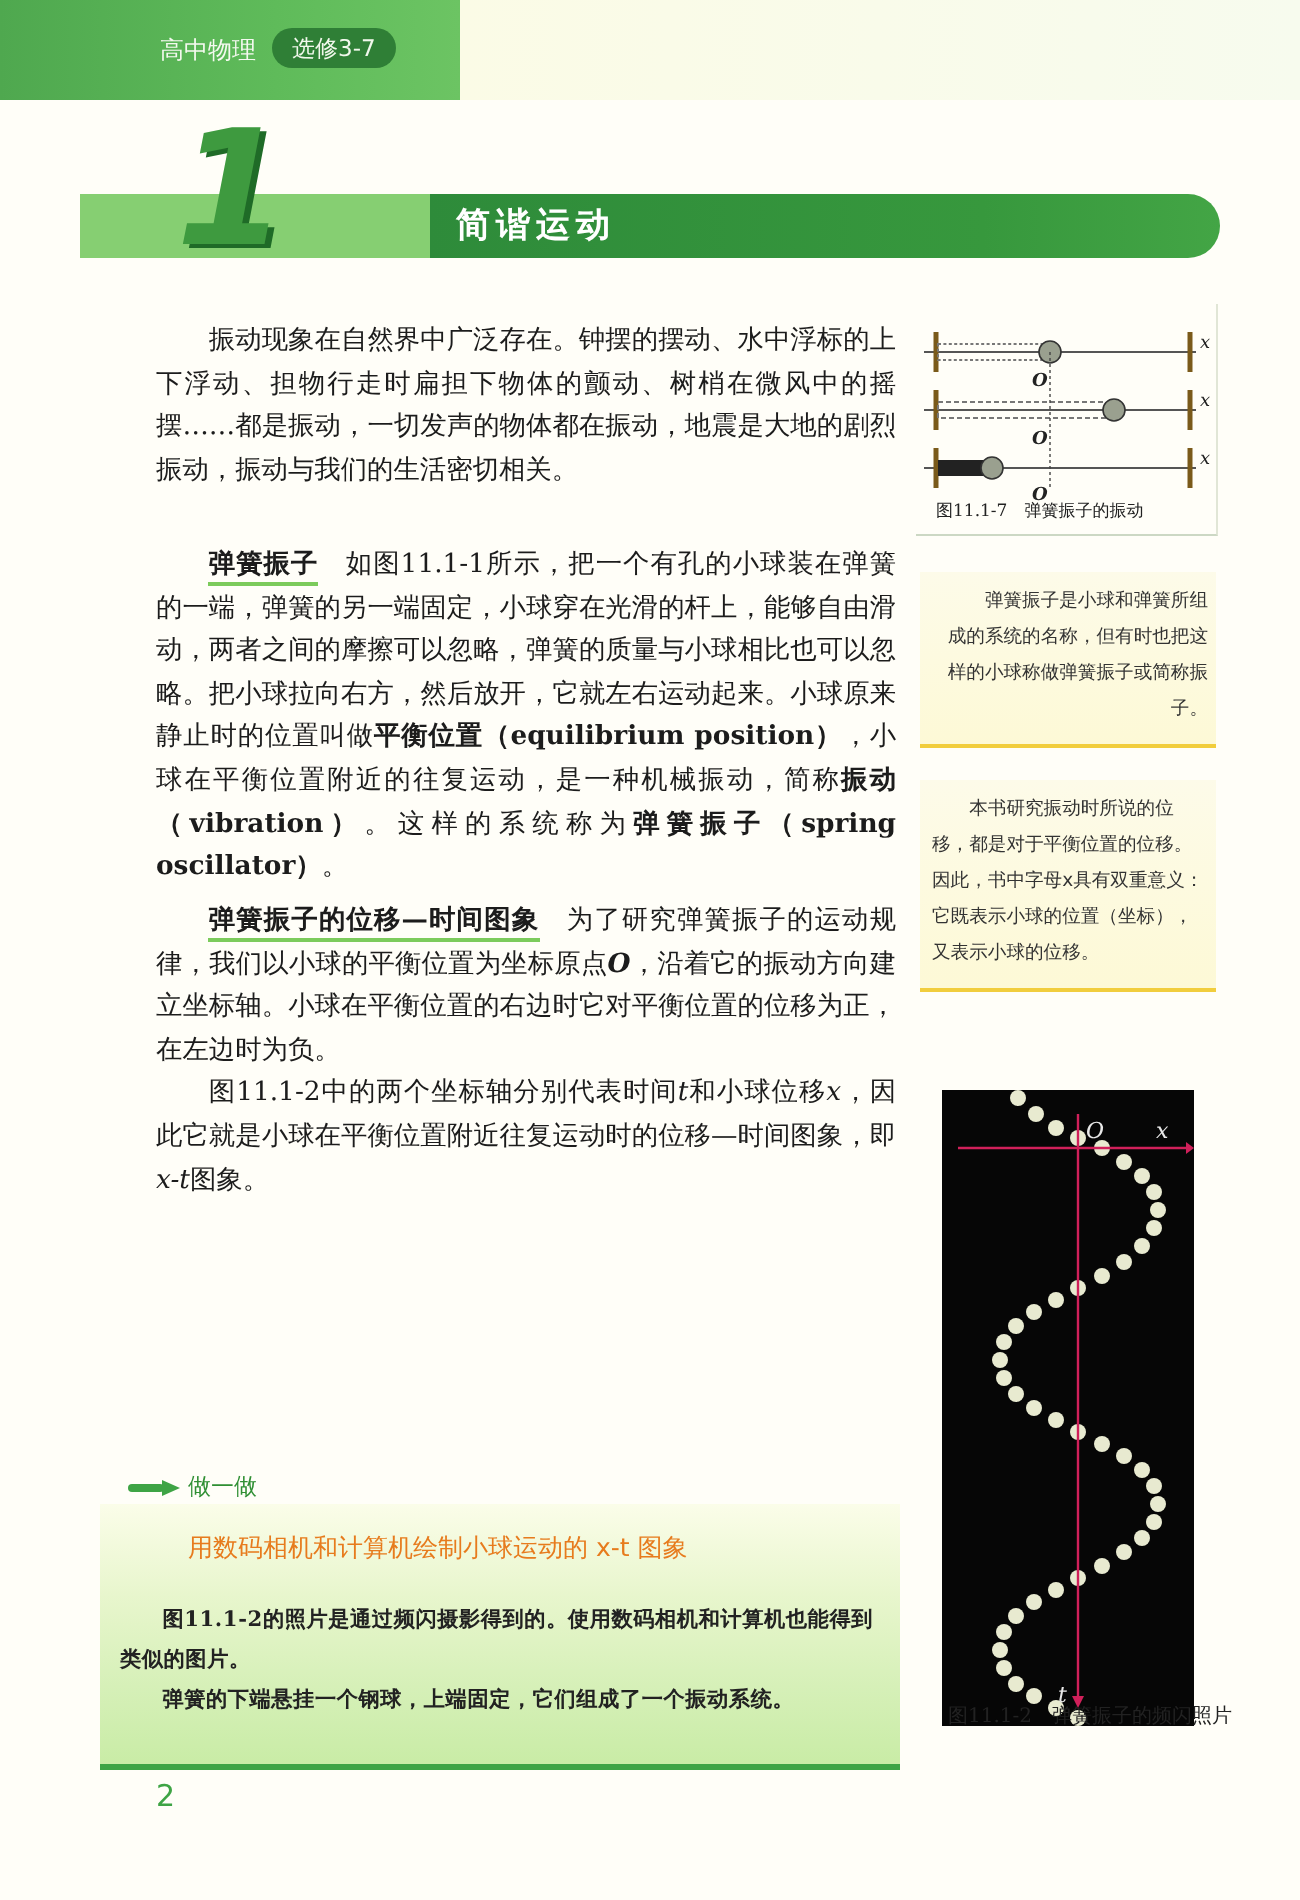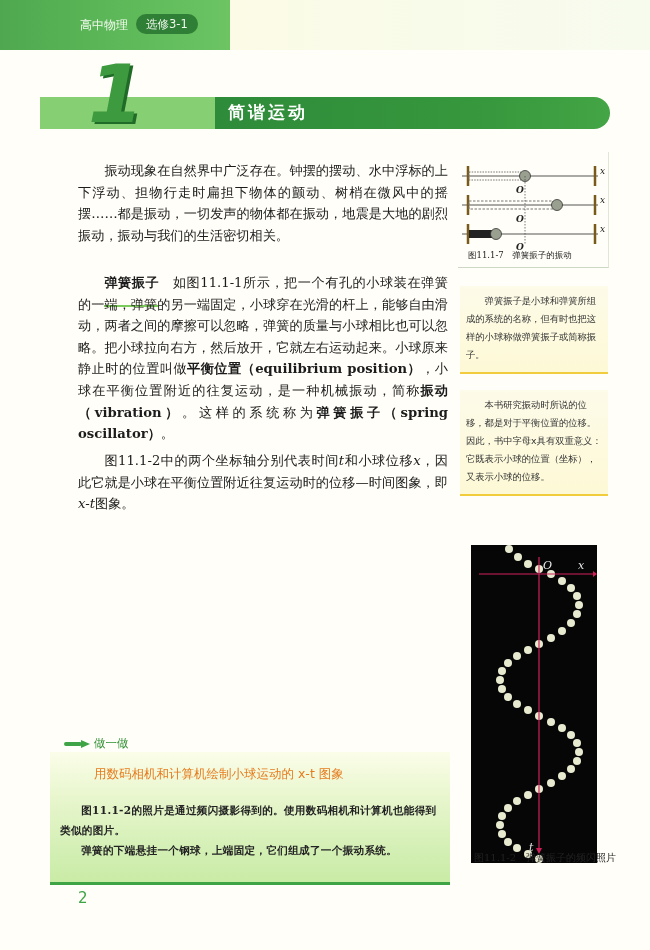--- a/index.html
+++ b/index.html
@@ -44,21 +44,21 @@
   .chapter-title {
     position: absolute; left: 228px; top: 101px;
     font-family: Liberation Serif, serif; font-weight: bold; font-size: 17px; letter-spacing: 3px;
     color: #ffffff;
   }
   .main-text {
     position: absolute; left: 78px; width: 370px;
     font-size: 13.2px; line-height: 21.6px; text-align: justify;
   }
   .main-text p { margin: 0; text-indent: 2em; }
-  .term { font-weight: bold; border-bottom: 2px solid #7ccb5c; padding-bottom: 15px; }
+  .term { font-weight: bold; border-bottom: 2px solid #7ccb5c; padding-bottom: 1px; }
   .bold { font-weight: bold; }
   .ital { font-style: italic; }
 
   .fig1 {
     position: absolute; left: 458px; top: 152px; width: 150px; height: 115px;
     border-bottom: 1px solid #ccd8c4; border-right: 1px solid #e1e6d6;
   }
   .fig1 svg { position: absolute; left: 0; top: 0; }
   .fig1-caption {
     position: absolute; left: 10px; top: 98px; width: 140px;
@@ -104,36 +104,37 @@
     position: absolute; left: 78px; top: 889px;
     font-family: "DejaVu Sans", sans-serif; font-size: 15px; color: #3ea445;
   }
 </style>
 </head>
 <body>
 
 <div class="header-band"></div>
 <div class="header-right"></div>
 <span class="header-subject">高中物理</span>
-<span class="header-pill">选修3-1</span>
+<span class="header-pill">选修3-7</span>
 
 <div class="chapter-bar-left"></div>
 <div class="chapter-bar-right"></div>
 <div class="chapter-number">1</div>
 <div class="chapter-title">简谐运动</div>
 
 <div class="main-text" style="top:160px;">
   <p>振动现象在自然界中广泛存在。钟摆的摆动、水中浮标的上下浮动、担物行走时扁担下物体的颤动、树梢在微风中的摇摆……都是振动，一切发声的物体都在振动，地震是大地的剧烈振动，振动与我们的生活密切相关。</p>
 </div>
 
 <div class="main-text" style="top:272px;">
   <p><span class="term">弹簧振子</span><span>　如图11.1-1所示，把一个有孔的小球装在弹簧的一端，弹簧的另一端固定，小球穿在光滑的杆上，能够自由滑动，两者之间的摩擦可以忽略，弹簧的质量与小球相比也可以忽略。把小球拉向右方，然后放开，它就左右运动起来。小球原来静止时的位置叫做</span><span class="bold">平衡位置（equilibrium position）</span><span>，小球在平衡位置附近的往复运动，是一种机械振动，简称</span><span class="bold">振动（vibration）</span><span>。这样的系统称为</span><span class="bold">弹簧振子（spring oscillator）</span><span>。</span></p>
 </div>
 
 <div class="main-text" style="top:450px;">
+  <p><span class="term">弹簧振子的位移—时间图象</span><span>　为了研究弹簧振子的运动规律，我们以小球的平衡位置为坐标原点</span><span class="ital bold">O</span><span>，沿着它的振动方向建立坐标轴。小球在平衡位置的右边时它对平衡位置的位移为正，在左边时为负。</span></p>
   <p><span>图11.1-2中的两个坐标轴分别代表时间</span><span class="ital">t</span><span>和小球位移</span><span class="ital">x</span><span>，因此它就是小球在平衡位置附近往复运动时的位移—时间图象，即</span><span class="ital">x-t</span><span>图象。</span></p>
 </div>
 
 <div class="fig1">
   <svg width="150" height="100" viewBox="0 0 150 100">
     <g stroke="#555" stroke-width="1">
       <line x1="4" y1="24" x2="140" y2="24"></line>
       <line x1="4" y1="53" x2="140" y2="53"></line>
       <line x1="4" y1="82" x2="140" y2="82"></line>
     </g>
@@ -157,21 +158,21 @@
       <text x="58" y="70">O</text>
       <text x="58" y="98">O</text>
       <text x="142" y="22" font-weight="normal">x</text>
       <text x="142" y="51" font-weight="normal">x</text>
       <text x="142" y="80" font-weight="normal">x</text>
     </g>
   </svg>
   <div class="fig1-caption">图11.1-7　弹簧振子的振动</div>
 </div>
 
-<div class="note-box" style="top:286px;">
+<div class="note-box" style="top:286px;text-align:right;">
   <p>弹簧振子是小球和弹簧所组成的系统的名称，但有时也把这样的小球称做弹簧振子或简称振子。</p>
 </div>
 <div class="note-box" style="top:390px;">
   <p>本书研究振动时所说的位移，都是对于平衡位置的位移。因此，书中字母x具有双重意义：它既表示小球的位置（坐标），又表示小球的位移。</p>
 </div>
 
 <div class="photo">
   <svg width="126" height="318" viewBox="0 0 126 318">
     <g fill="#e8ead0">
       <circle cx="38" cy="4" r="4"></circle>

